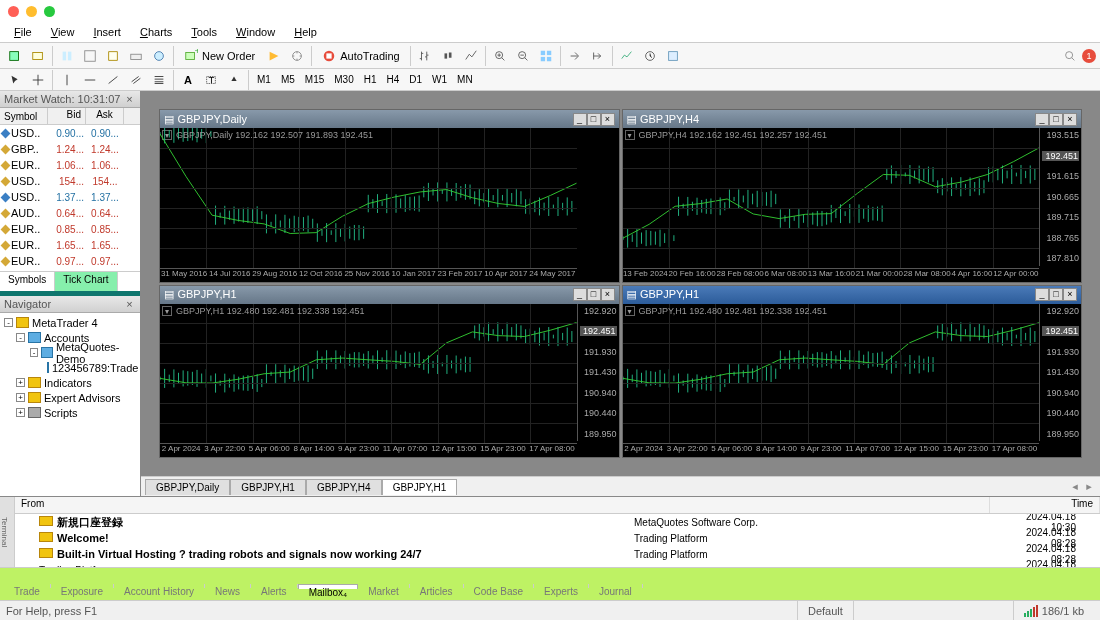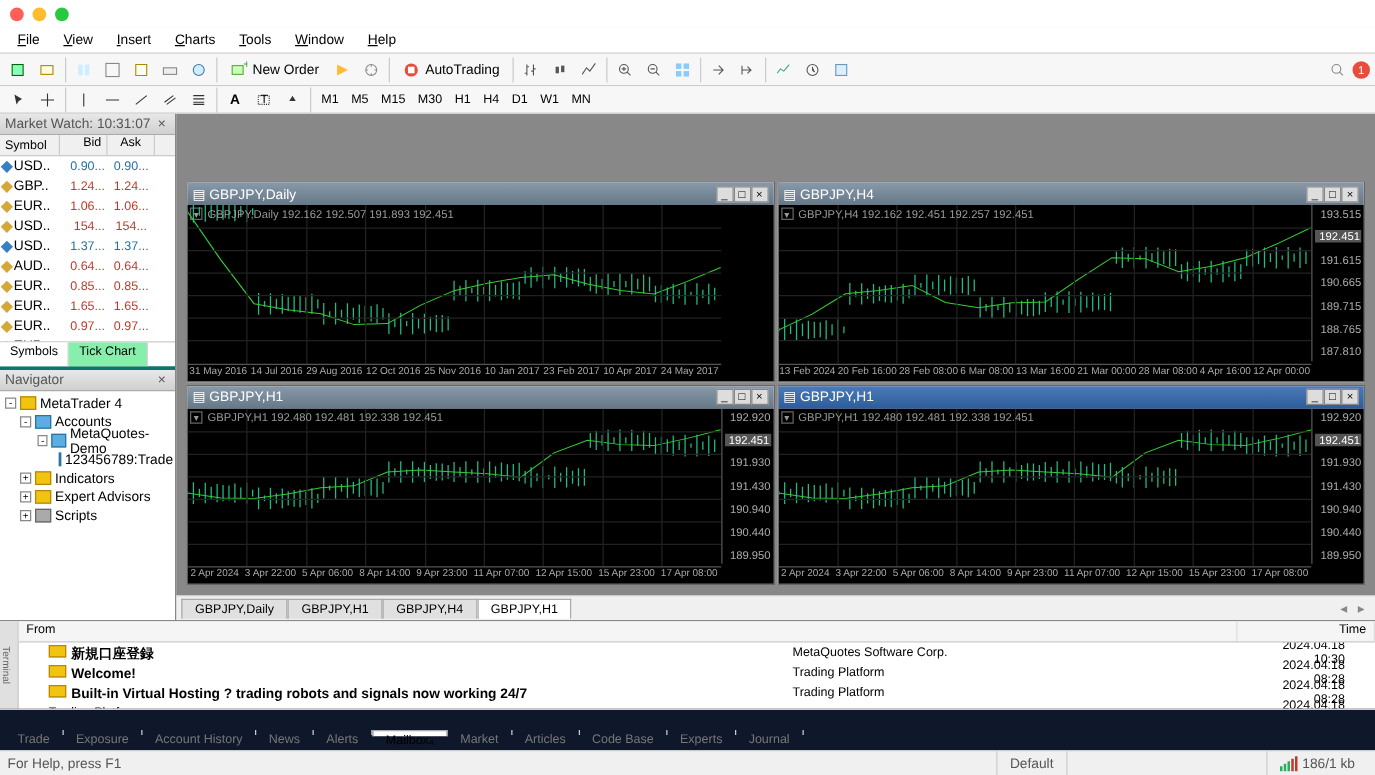--- a/index.html
+++ b/index.html
@@ -21,21 +21,21 @@
 
 .toolbar2 { height: 22px; background: #f7f7f7; border-bottom: 1px solid #ccc; display: flex; align-items: center; padding: 0 4px; gap: 1px; }
 .tf-btn { padding: 0 5px; font-size: 10px; cursor: pointer; height: 18px; display: flex; align-items: center; }
 
 .main { flex: 1; display: flex; overflow: hidden; }
 .left-panel { width: 141px; display: flex; flex-direction: column; border-right: 1px solid #888; }
 
 .panel-title { height: 17px; background: linear-gradient(#e8e8e8,#d0d0d0); border-bottom: 1px solid #aaa; font-size: 10px; padding: 0 4px; display: flex; align-items: center; justify-content: space-between; color: #555; }
 .panel-title .x { width: 13px; text-align: center; cursor: pointer; }
 
-.market-watch { height: 205px; display: flex; flex-direction: column; background: #fff; border-bottom: 3px solid #0f766e; }
+.market-watch { height: 205px; display: flex; flex-direction: column; background: #fff; border-bottom: 5px solid #0f766e; }
 .mw-head { display: flex; height: 17px; background: #f0f0f0; border-bottom: 1px solid #ccc; }
 .mw-head div { border-right: 1px solid #ccc; padding: 1px 4px; font-size: 10px; }
 .mw-body { flex: 1; overflow: hidden; }
 .mw-row { display: flex; height: 16px; align-items: center; }
 .mw-row div { padding: 0 2px; font-size: 10px; overflow: hidden; white-space: nowrap; }
 .col-sym { width: 48px; display: flex; align-items: center; gap: 2px; }
 .col-bid { width: 38px; text-align: right; }
 .col-ask { width: 38px; text-align: center; }
 .diamond { width: 7px; height: 7px; transform: rotate(45deg); display: inline-block; }
 .red { color: #c0392b; } .blue { color: #2471a3; }
@@ -48,21 +48,21 @@
 .tree-item { display: flex; align-items: center; gap: 3px; height: 15px; font-size: 10px; padding-left: 2px; }
 .tree-indent1 { padding-left: 14px; } .tree-indent2 { padding-left: 28px; } .tree-indent3 { padding-left: 42px; }
 .tree-box { width: 9px; height: 9px; border: 1px solid #888; font-size: 8px; text-align: center; line-height: 7px; }
 .tree-icon { width: 13px; height: 11px; display: inline-block; }
 .folder-y, .ico-ind, .ico-ea { background: #f1c40f; border: 1px solid #b8860b; }
 .folder-b { background: #5dade2; border: 1px solid #2874a6; }
 .ico-scr { background: #aaa; border: 1px solid #666; }
 .nav-tabs { height: 20px; display: flex; border-top: 1px solid #ccc; }
 
 .charts { flex: 1; display: flex; flex-direction: column; background: #888; }
-.chart-grid { flex: 1; display: grid; grid-template-columns: 1fr 1fr; grid-template-rows: 1fr 1fr; gap: 2px; padding: 8px; margin-top: 46px; }
+.chart-grid { flex: 1; display: grid; grid-template-columns: 1fr 1fr; grid-template-rows: 1fr 1fr; gap: 2px; padding: 18px; }
 .chart-win { background: #fff; display: flex; flex-direction: column; border: 1px solid #666; }
 .chart-titlebar { height: 18px; background: linear-gradient(#8899aa, #667788); color: #fff; display: flex; align-items: center; padding: 0 4px; justify-content: space-between; font-size: 10px; }
 .chart-titlebar.active { background: linear-gradient(#4a7ab8, #2c5c9a); }
 .win-btns { display: flex; gap: 0; }
 .win-btns span { width: 14px; height: 13px; background: #ddd; border: 1px solid #888; font-size: 9px; text-align: center; cursor: pointer; color: #000; }
 .chart-body { flex: 1; background: #000; position: relative; overflow: hidden; }
 .chart-info { position: absolute; top: 2px; left: 16px; color: #999; font-size: 9px; z-index: 2; }
 .chart-y { position: absolute; right: 0; top: 0; bottom: 16px; width: 42px; border-left: 1px solid #555; display: flex; flex-direction: column; justify-content: space-between; padding: 2px 2px; }
 .chart-y span { color: #aaa; font-size: 9px; text-align: right; }
 .chart-y .cur { background: #555; color: #fff; padding: 0 1px; }
@@ -76,21 +76,21 @@
 .chart-tab.active { background: #fff; }
 
 .terminal { height: 104px; background: #fff; border-top: 1px solid #888; display: flex; flex-direction: column; }
 .term-head { display: flex; height: 17px; border-bottom: 1px solid #ccc; background: #f5f5f5; }
 .term-head div { padding: 1px 6px; border-right: 1px solid #ddd; font-size: 10px; }
 .term-body { flex: 1; overflow: hidden; }
 .term-row { display: flex; height: 16px; align-items: center; }
 .term-row div { padding: 0 24px; font-size: 10px; }
 .th-handle { width: 15px; background: #e0e0e0; border-right: 1px solid #ccc; writing-mode: vertical-lr; font-size: 8px; text-align: center; color: #666; }
 .mail-icon { width: 14px; height: 10px; background: #f1c40f; border: 1px solid #b8860b; display: inline-block; margin-right: 4px; }
-.term-tabs { height: 20px; display: flex; border-top: 1px solid #ccc; background: #0f172a; padding: 16px 4px; }
+.term-tabs { height: 20px; display: flex; border-top: 1px solid #ccc; background: #bef264; padding: 16px 4px; }
 .term-tab { padding: 2px 10px; border-right: 1px solid #ccc; font-size: 10px; color: #777; cursor: pointer; }
 .term-tab.active { background: #fff; color: #000; border: 1px solid #aaa; border-bottom: none; }
 
 .statusbar { height: 20px; background: #f0f0f0; border-top: 1px solid #ccc; display: flex; align-items: center; padding: 0 6px; font-size: 10px; color: #555; }
 .statusbar .sb-sec { border-left: 1px solid #ccc; padding: 0 10px; height: 100%; display: flex; align-items: center; }
 .conn-bars { display: inline-flex; gap: 1px; align-items: flex-end; margin-right: 4px; }
 .conn-bars span { width: 2px; background: #27ae60; }
 
 svg.ico { width: 14px; height: 14px; }
 </style>

